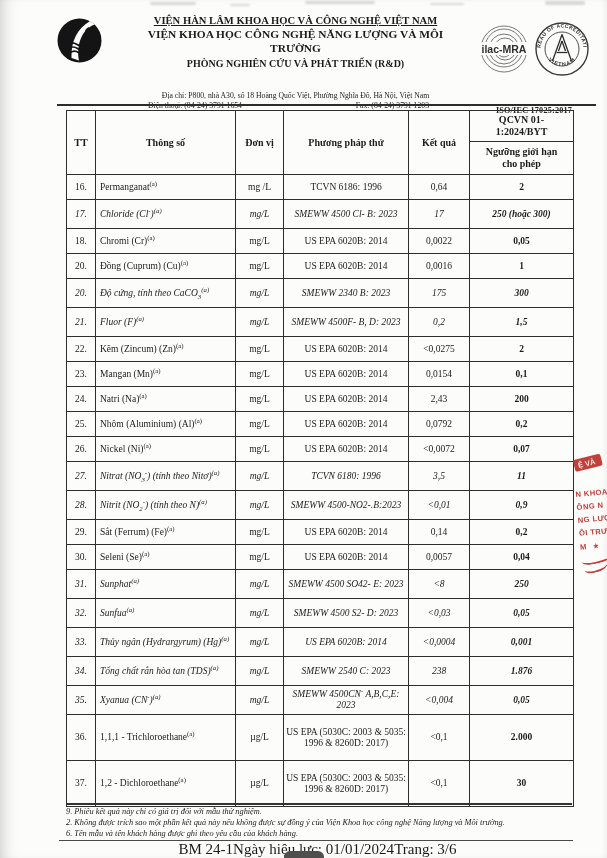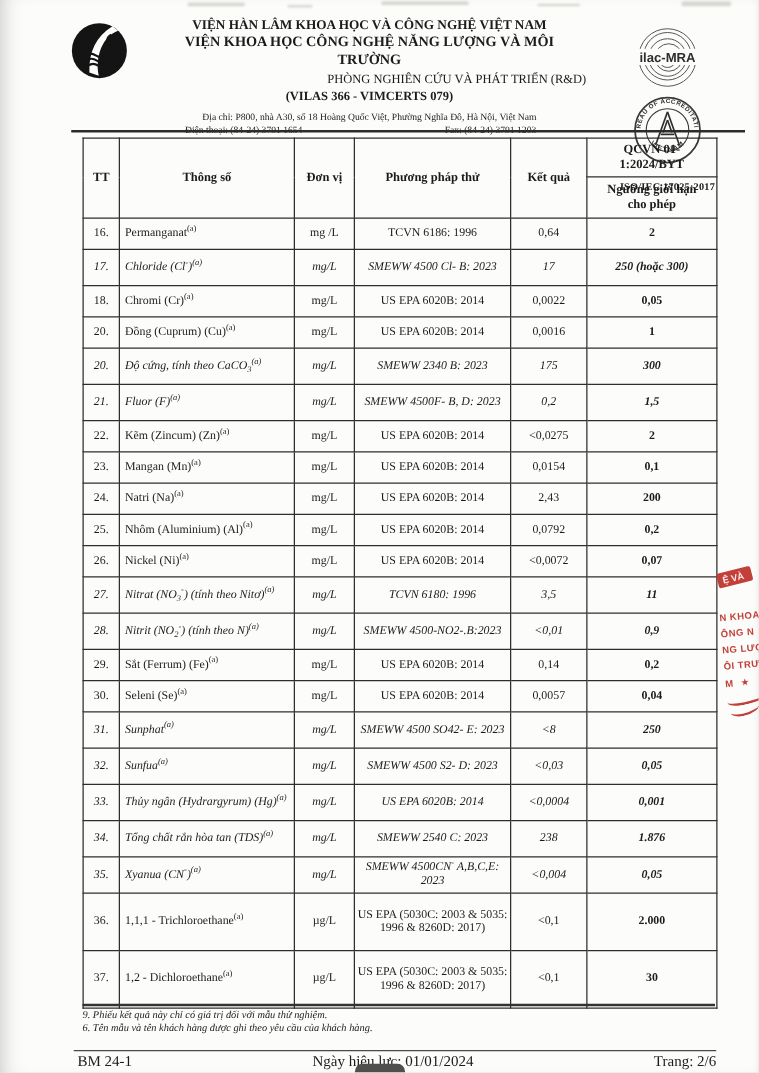--- a/index.html
+++ b/index.html
@@ -9,29 +9,29 @@
     font-family:"Liberation Serif","DejaVu Serif",serif;
     box-shadow:inset 14px 0 18px -14px rgba(0,0,0,.25), inset -4px 0 8px -6px rgba(0,0,0,.15);
   }
   
   .artifact{position:absolute;background:#b9b9b4;opacity:.55;filter:blur(1px);border-radius:2px;}
 
   
   .letterhead{position:absolute;left:46px;top:11px;right:8px;display:flex;}
   .logo-left{width:60px;padding:6px 6px 0 10px;flex:none;}
   .head-center{flex:1;text-align:center;padding-top:3px;}
-  .org1{font-weight:bold;font-size:10.6px;line-height:13px;}
+  .org1{font-weight:bold;font-size:10.6px;line-height:13px;text-decoration:underline;}
   .org2{font-weight:bold;font-size:11.4px;line-height:14px;}
-  .dept{font-weight:normal;font-size:10px;line-height:13px;margin-top:2px;text-align:right;}
+  .dept{font-weight:bold;font-size:10px;line-height:13px;margin-top:2px;}
   .vilas{font-weight:bold;font-size:10px;line-height:13px;margin-top:1px;}
-  .addr{font-size:7.7px;line-height:10px;margin-top:5px;}
+  .addr{font-size:7.7px;line-height:10px;margin-top:21px;}
   .phonefax{font-size:7.7px;line-height:10px;display:flex;justify-content:space-between;padding:0 40px 0 26px;}
   .head-right{width:130px;flex:none;text-align:center;padding-top:10px;}
-  .logos-row{display:flex;justify-content:center;align-items:center;gap:5px;flex-direction:column;}
-  .iso{font-weight:bold;font-size:8.2px;margin-top:13px;letter-spacing:.2px;color:#222;}
+  .logos-row{display:flex;justify-content:center;align-items:center;gap:5px;}
+  .iso{font-weight:bold;font-size:8.2px;margin-top:29px;letter-spacing:.2px;color:#222;}
 
   .rule-top{position:absolute;left:57px;right:11px;top:104px;height:2px;background:#2c2c2c;}
 
   
   table.results{
     position:absolute;left:66px;top:110px;width:507px;
     border-collapse:collapse;table-layout:fixed;
     font-size:9.5px;line-height:11px;
   }
   .results th,.results td{border:1px solid #2e2e2e;padding:1px 2px;text-align:center;vertical-align:middle;overflow:hidden;}
@@ -40,21 +40,21 @@
   th.qcvn-sub{height:30px;padding:1px 9px;font-size:9.6px;}
   td.c-name{text-align:left;padding-left:4px;}
   td.c-limit{font-weight:bold;}
   tr.h1{height:25px;padding-left:20px;} tr.h2{height:29px;font-style:italic;} tr.h3{height:46px;}
   sup{font-size:6.8px;line-height:0;} sub{font-size:6.8px;line-height:0;}
 
   
   .notes-rule{position:absolute;left:66px;width:506px;top:803px;height:2px;background:#333;}
   .notes{position:absolute;left:66px;top:807px;width:525px;font-style:italic;font-size:8.3px;line-height:10.8px;}
   .bottom-rule{position:absolute;left:59px;width:514px;top:840px;height:1px;background:#4a4a4a;}
-  .bottom-bar{position:absolute;left:62px;width:511px;top:843px;display:flex;justify-content:space-between;font-size:12px;line-height:12px;}
+  .bottom-bar{position:absolute;left:62px;width:511px;top:843px;display:flex;justify-content:center;font-size:15px;line-height:12px;}
   .blob{position:absolute;left:284px;top:851px;width:40px;height:12px;background:#4f4f4d;border-radius:6px 6px 0 0;}
 
   
   .stamp{position:absolute;left:577px;top:449px;width:90px;color:#c2403a;transform:rotate(-5deg);
          font-family:"Liberation Sans","DejaVu Sans",sans-serif;}
   .stamp-banner{display:inline-block;background:#c2403a;color:#fde8e6;font-weight:bold;font-size:7.5px;
                 line-height:9px;padding:2px 6px 1px 4px;border-radius:2px;transform:rotate(-9deg);margin:2px 0 0 1px;}
   .stamp-line{font-weight:bold;font-size:7.6px;line-height:13px;letter-spacing:.4px;white-space:nowrap;}
   .stamp-gap{height:17px;}
   .stamp-bottom{font-weight:bold;font-size:7.6px;margin-top:3px;letter-spacing:2px;}
@@ -82,21 +82,20 @@
           <path d="M 11 27.5 q 5 -3.2 10 0 t 10 0"></path>
           <path d="M 12.5 31.5 q 4.6 -3 9 0 t 9 0"></path>
           <path d="M 14.5 35.5 q 4 -2.8 8 0 t 8 0"></path>
         </g>
       </svg>
     </div>
     <div class="head-center">
       <div class="org1">VIỆN HÀN LÂM KHOA HỌC VÀ CÔNG NGHỆ VIỆT NAM</div>
       <div class="org2">VIỆN KHOA HỌC CÔNG NGHỆ NĂNG LƯỢNG VÀ MÔI TRƯỜNG</div>
       <div class="dept">PHÒNG NGHIÊN CỨU VÀ PHÁT TRIỂN (R&amp;D)</div>
-      <div class="vilas">(VILAS 366 - VIMCERTS 079)</div>
       <div class="addr">Địa chỉ: P800, nhà A30, số 18 Hoàng Quốc Việt, Phường Nghĩa Đô, Hà Nội, Việt Nam</div>
       <div class="phonefax">
         <span>Điện thoại: (84-24) 3791 1654</span>
         <span>Fax: (84-24) 3791 1203</span>
       </div>
     </div>
     <div class="head-right">
       <div class="logos-row">
         <svg width="50" height="50" viewBox="0 0 50 50">
           <g fill="none" stroke="#555" stroke-width="0.8">
@@ -336,27 +335,28 @@
           <td class="c-method">US EPA (5030C: 2003 &amp; 5035: 1996 &amp; 8260D: 2017)</td>
           <td class="c-result">&lt;0,1</td>
           <td class="c-limit">30</td>
         </tr>
       </tbody>
   </table>
 
   <div class="notes-rule"></div>
   <div class="notes" id="notes">
       <div>9. Phiếu kết quả này chỉ có giá trị đối với mẫu thử nghiệm.</div>
+      <div>2. Không được trích sao một phần kết quả này nếu không được sự đồng ý của Viện Khoa học công nghệ Năng lượng và Môi trường.</div>
       <div>6. Tên mẫu và tên khách hàng được ghi theo yêu cầu của khách hàng.</div>
     </div>
   <div class="bottom-rule"></div>
   <div class="bottom-bar">
     <span>BM 24-1</span>
     <span>Ngày hiệu lực: 01/01/2024</span>
-    <span>Trang: 2/6</span>
+    <span>Trang: 3/6</span>
   </div>
   <div class="blob"></div>
 
   <div class="stamp">
     <div class="stamp-banner">Ệ VÀ</div>
     <div class="stamp-gap"></div>
     <div id="stamp-lines">
         <div class="stamp-line">N KHOA</div>
         <div class="stamp-line">ÔNG N</div>
         <div class="stamp-line">NG LƯỢ</div>

